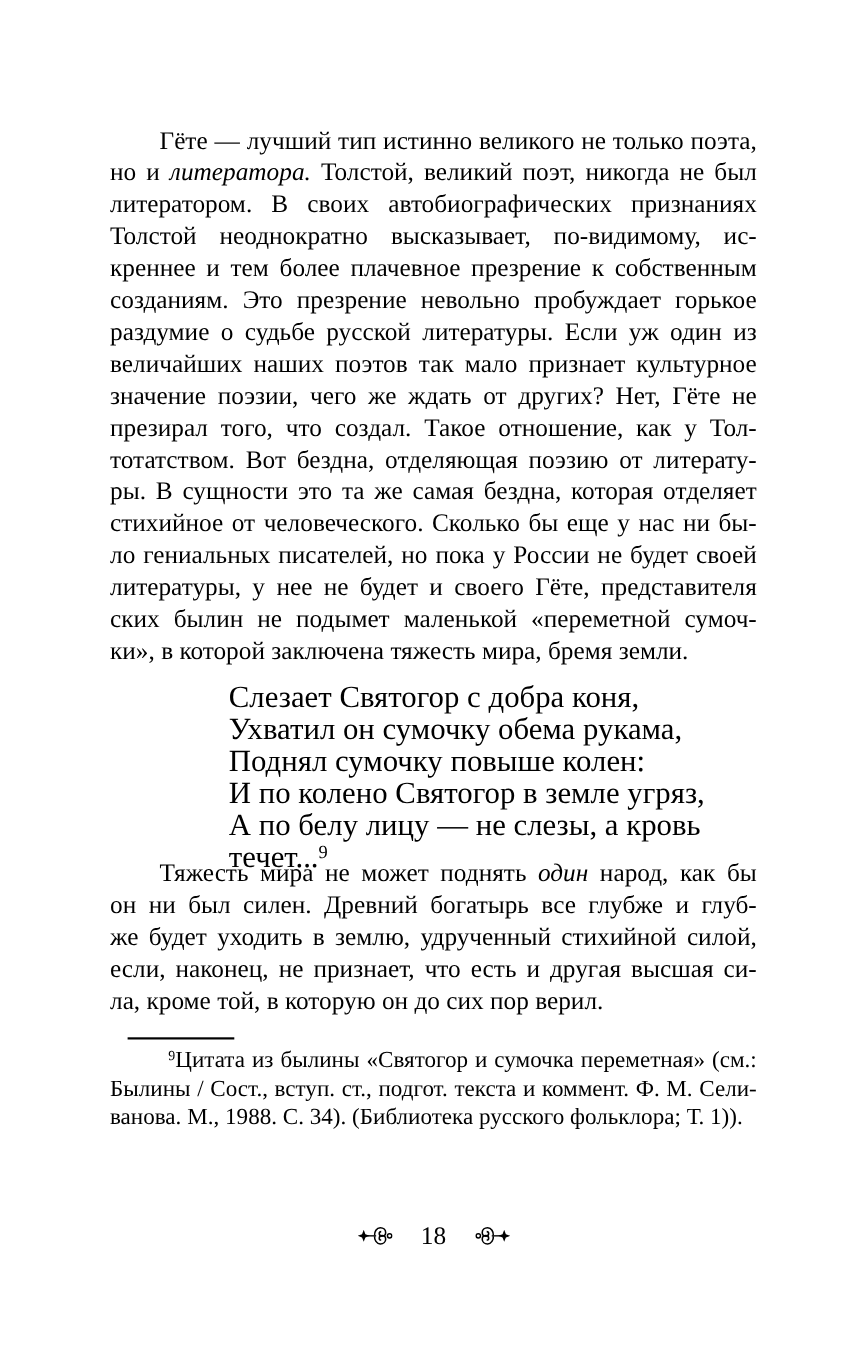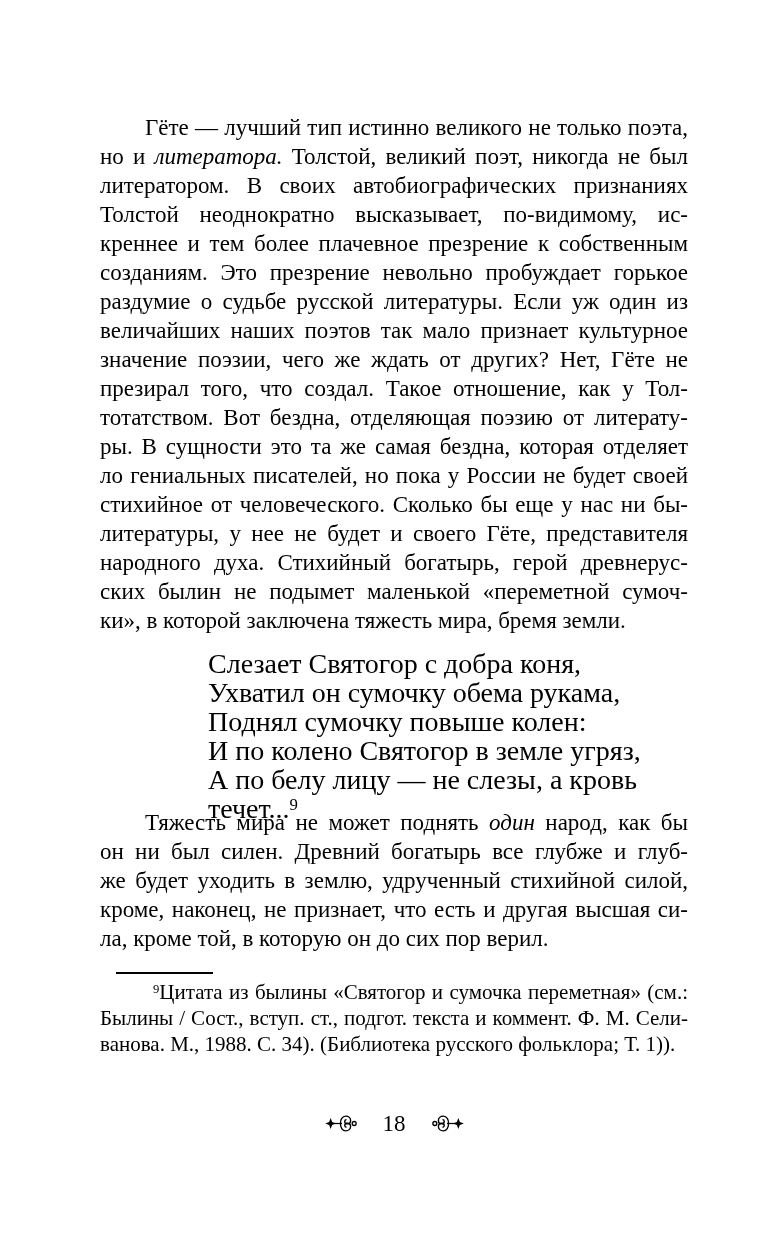--- a/index.html
+++ b/index.html
@@ -87,41 +87,40 @@
         <div class="line">литератором. В своих автобиографических признаниях</div>
         <div class="line">Толстой неоднократно высказывает, по-видимому, ис-</div>
         <div class="line">креннее и тем более плачевное презрение к собственным</div>
         <div class="line">созданиям. Это презрение невольно пробуждает горькое</div>
         <div class="line">раздумие о судьбе русской литературы. Если уж один из</div>
         <div class="line">величайших наших поэтов так мало признает культурное</div>
         <div class="line">значение поэзии, чего же ждать от других? Нет, Гёте не</div>
         <div class="line">презирал того, что создал. Такое отношение, как у Тол-</div>
         <div class="line">тотатством. Вот бездна, отделяющая поэзию от литерату-</div>
         <div class="line">ры. В сущности это та же самая бездна, которая отделяет</div>
+        <div class="line">стихийное от человеческого. Сколько бы еще у нас ни бы-</div>
         <div class="line">ло гениальных писателей, но пока у России не будет своей</div>
-        <div class="line">стихийное от человеческого. Сколько бы еще у нас ни бы-</div>
         <div class="line">литературы, у нее не будет и своего Гёте, представителя</div>
-        <div class="line">народного духа. Стихийный богатырь, герой древнерус-</div>
         <div class="line">ских былин не подымет маленькой «переметной сумоч-</div>
         <div class="line last">ки», в которой заключена тяжесть мира, бремя земли.</div>
       </div>
 
     <div class="verse">
         <div class="line first">Слезает Святогор с добра коня,</div>
         <div class="line">Ухватил он сумочку обема рукама,</div>
         <div class="line">Поднял сумочку повыше колен:</div>
         <div class="line">И по колено Святогор в земле угряз,</div>
         <div class="line last">А по белу лицу — не слезы, а кровь течет...<sup>9</sup></div>
       </div>
 
     <div class="para">
         <div class="line first">Тяжесть мира не может поднять <i>один</i> народ, как бы</div>
         <div class="line">он ни был силен. Древний богатырь все глубже и глуб-</div>
         <div class="line">же будет уходить в землю, удрученный стихийной силой,</div>
-        <div class="line">кроме, наконец, не признает, что есть и другая высшая си-</div>
+        <div class="line">если, наконец, не признает, что есть и другая высшая си-</div>
         <div class="line last">ла, кроме той, в которую он до сих пор верил.</div>
       </div>
 
     <div class="footnote-rule"></div>
 
     <div class="footnote">
         <div class="line first"><sup>9</sup>Цитата из былины «Святогор и сумочка переметная» (см.:</div>
         <div class="line">Былины / Сост., вступ. ст., подгот. текста и коммент. Ф. М. Сели-</div>
         <div class="line last">ванова. М., 1988. С. 34). (Библиотека русского фольклора; Т. 1)).</div>
       </div>

